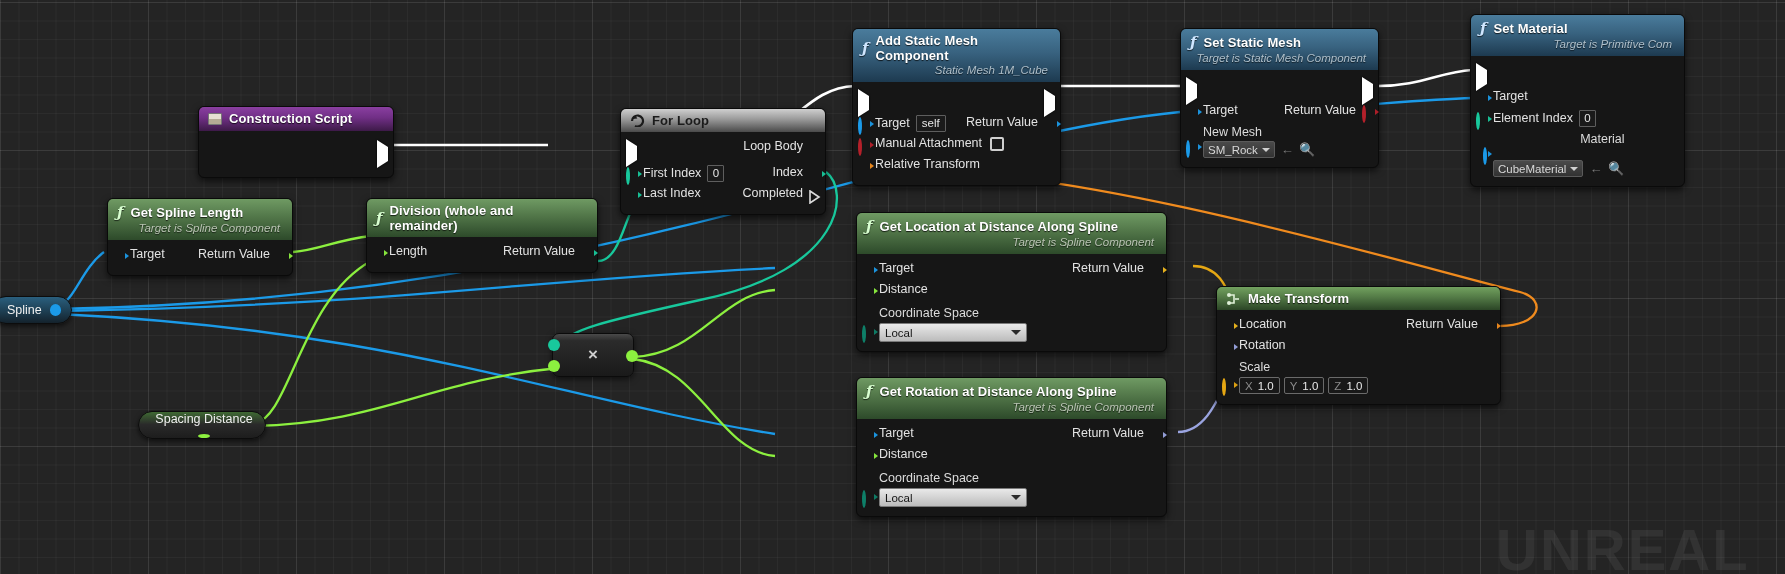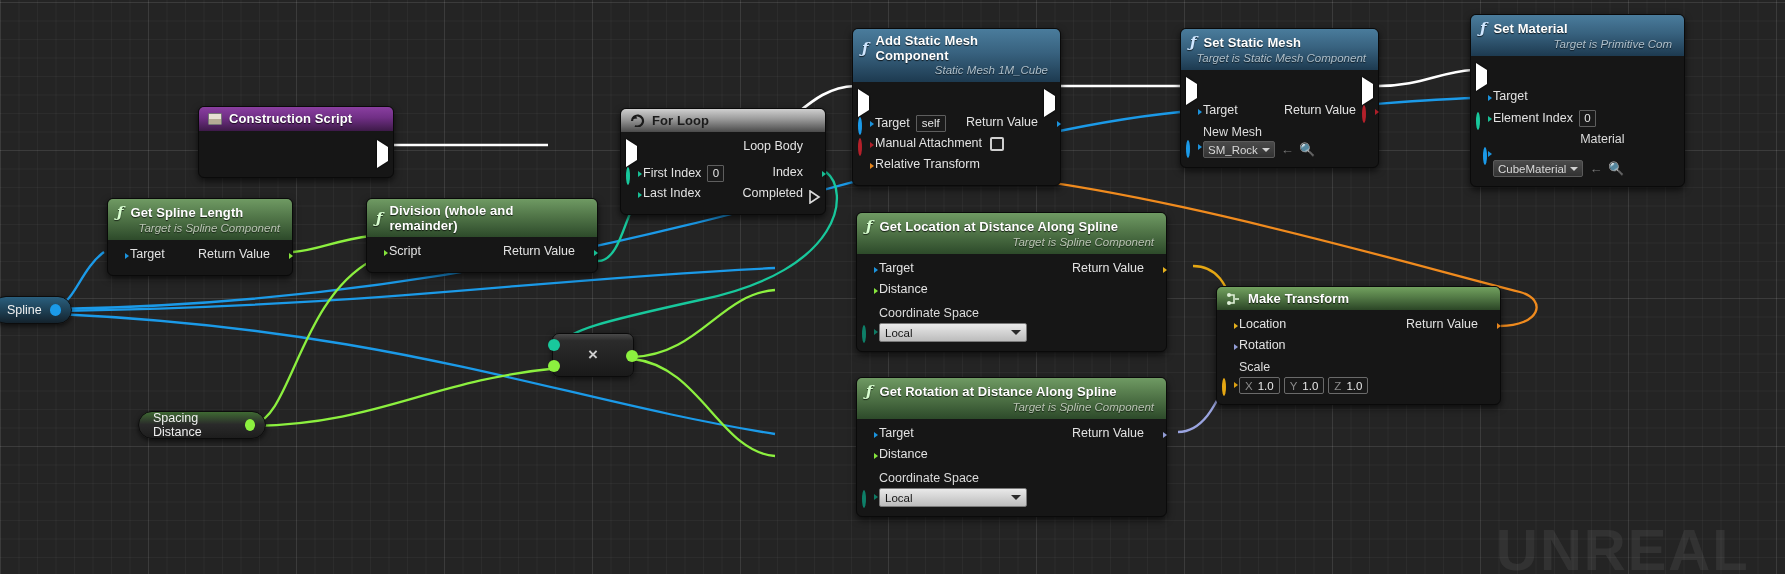--- a/index.html
+++ b/index.html
@@ -135,21 +135,21 @@
 
   
   .varpill {
     position:absolute; display:flex; align-items:center; gap:8px;
     height:28px; padding:0 10px 0 14px; border-radius:14px;
     border:1px solid #0c0c0c;
     box-shadow: 0 2px 5px rgba(0,0,0,.6);
     font-size:12.5px; color:#f0f0f0;
   }
   .varpill.blue { background: linear-gradient(to bottom,#2a5f7e 0%, #1d3e52 55%, #14222c 100%); }
-  .varpill.green { background: linear-gradient(to bottom,#3f6a33 0%, #2a2a2a 48%, #1d1d1d 100%); }
+  .varpill.green { background: linear-gradient(to bottom,#3f6a33 0%, #2a2a2a 48%, #1d1d1d 100%); flex-direction: column; }
   .varpill .vdot { width:12px;height:12px;border-radius:50%; }
 
   
   .mulnode {
     position:absolute; border-radius:7px;
     background: linear-gradient(to bottom,#4a4a4a 0%, #2b2b2b 16%, #1a1a1a 100%);
     border:1px solid #0b0b0b; box-shadow:0 2px 6px rgba(0,0,0,.6);
     display:flex; align-items:center; justify-content:center;
   }
   .mulnode .x { color:#cfcfcf; font-size:17px; font-weight:bold; }
@@ -251,21 +251,21 @@
       <div class="titlerow">
         <span class="fx">ƒ</span>
         <span class="title">Division (whole and remainder)</span>
       </div>
     </div>
     <div class="body">
       <div class="row split">
         <span class="pin l c-ltgreen">
           <span class="dot" style="background:currentColor"></span><span class="arrowlet"></span>
         </span>
-        <span class="lbl lin">Script</span>
+        <span class="lbl lin">Length</span>
         <span class="lbl lout">Return Value</span>
         <span class="pin r c-cyan">
           <span class="dot" style="background:currentColor"></span><span class="arrowlet"></span>
         </span>
       </div>
     </div>
   </div>
 
   <div class="node" id="n-forloop" style="left:620px; top:108px; width:206px;">
     <div class="hdr gray" style="padding-bottom:4px;">

